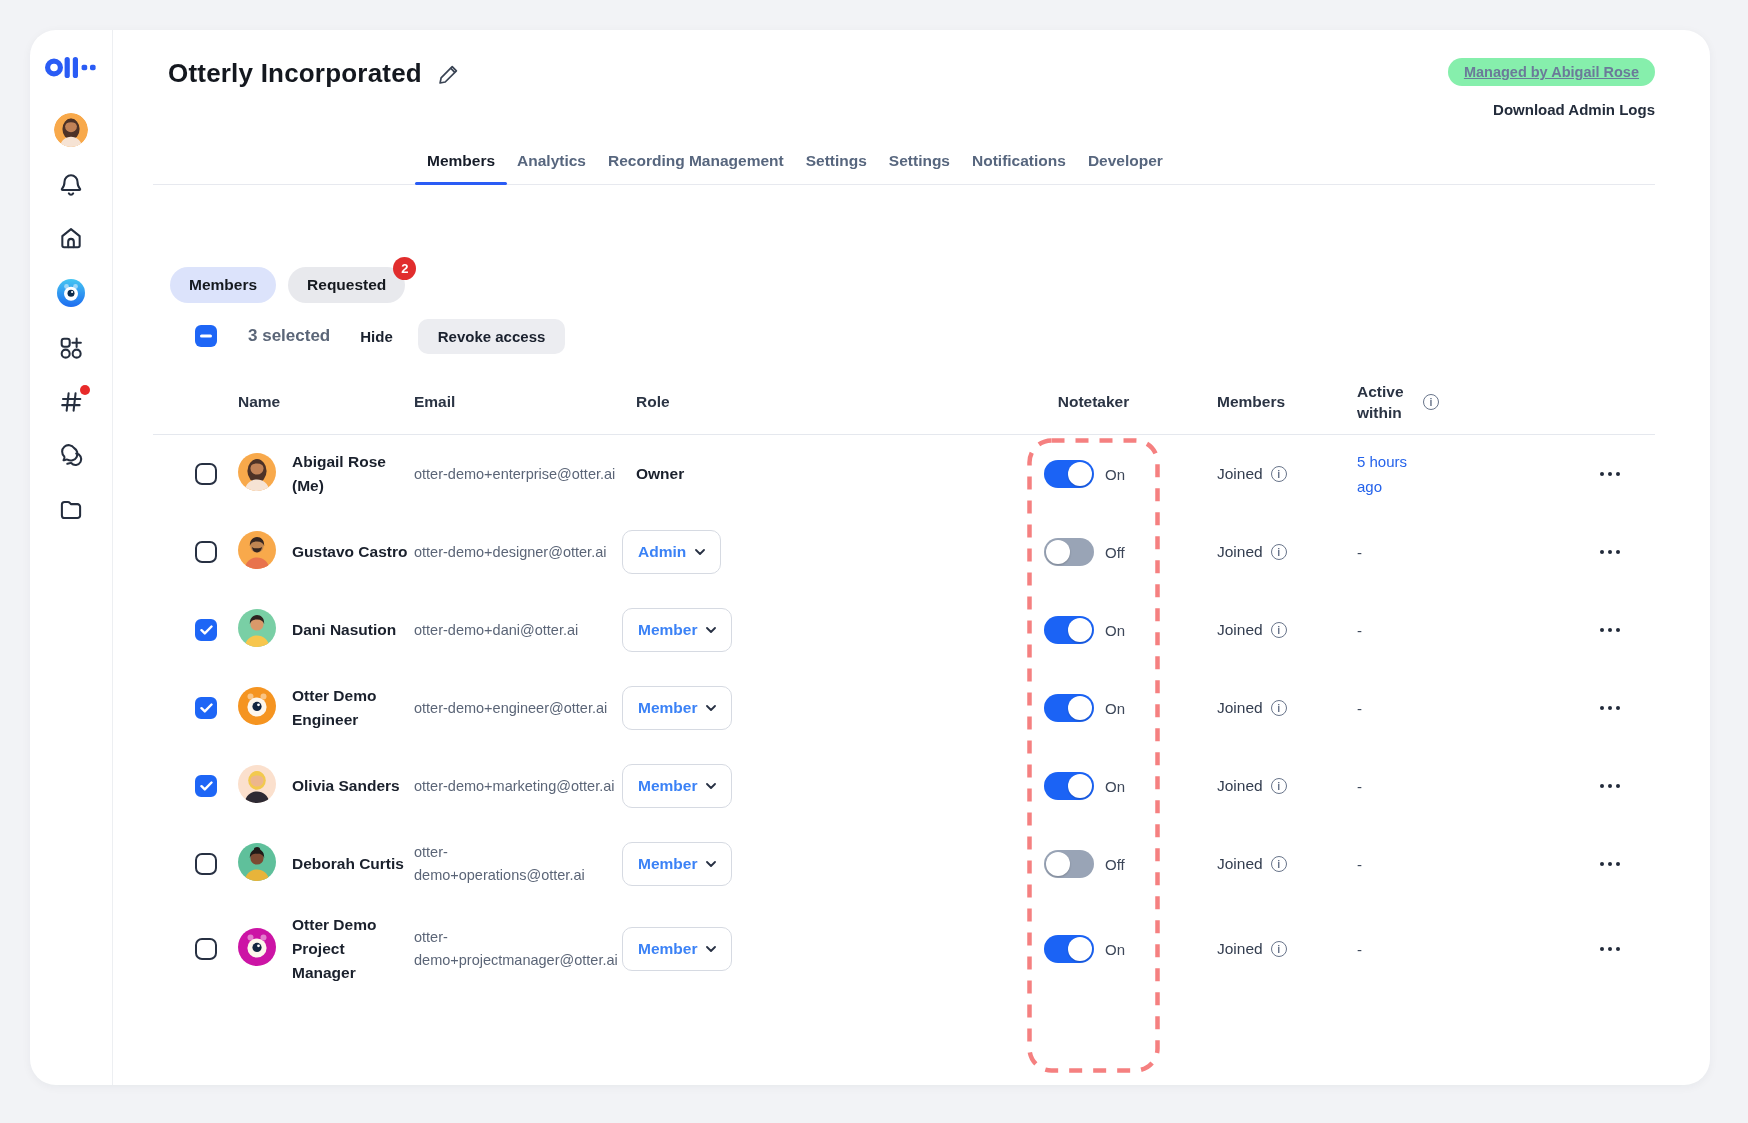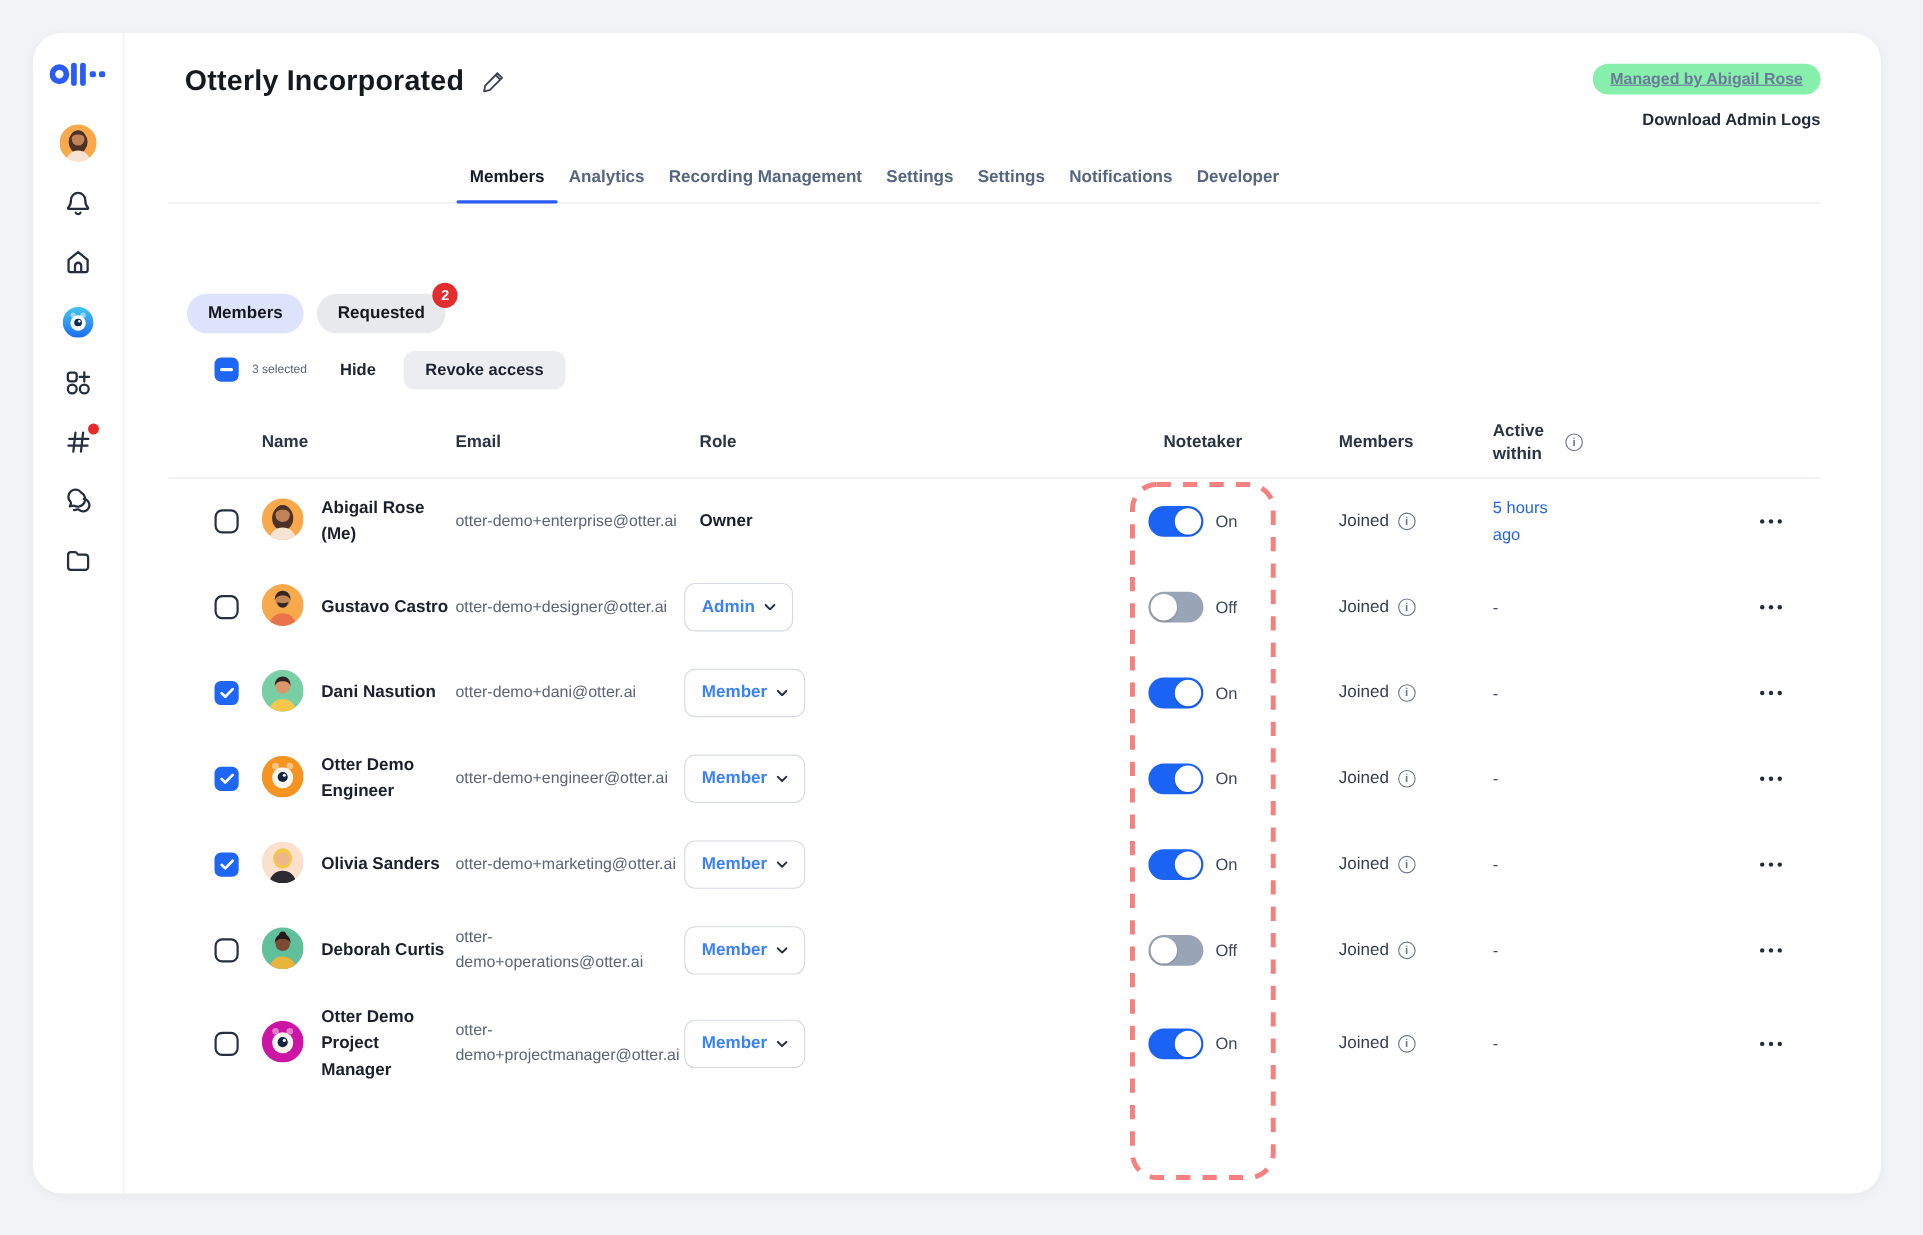--- a/index.html
+++ b/index.html
@@ -35,21 +35,21 @@
   .tab.active::after{content:"";position:absolute;left:-12px;right:-12px;bottom:-15px;height:3px;border-radius:2px;background:#2a5cf5;}
   
   .pillsrow{margin:82px 55px 0 57px;display:flex;gap:12px;}
   .pill{position:relative;border:none;font-family:inherit;font-size:15.5px;font-weight:700;color:#15191f;
         height:36px;padding:0 19px;border-radius:18px;cursor:pointer;background:#e8e9ed;}
   .pill.active{background:#dce3fb;}
   .pill .badge{position:absolute;top:-10px;right:-11px;min-width:23px;height:23px;border-radius:50%;background:#e12d2d;
         color:#fff;font-size:13px;font-weight:700;display:flex;align-items:center;justify-content:center;}
   
   .selrow{margin:17px 55px 0 82px;display:flex;align-items:center;height:32px;}
-  .selcount{margin-left:12px;font-size:11px;font-weight:400;color:#5b6678;}
+  .selcount{margin-left:31px;font-size:17px;font-weight:700;color:#5b6678;}
   .hidebtn{margin-left:30px;background:none;border:none;font-family:inherit;font-size:15px;font-weight:700;color:#1a212e;cursor:pointer;padding:0;}
   .revoke{margin-left:25px;background:#ecedf1;border:none;border-radius:10px;font-family:inherit;
           font-size:15px;font-weight:700;color:#1a212e;padding:9px 20px;cursor:pointer;}
   
   .table{margin:18px 55px 0 40px;}
   .grid{display:grid;grid-template-columns:85px 54px 122px 208px 405px 133px 189px 215px 1fr;align-items:center;}
   .thead{min-height:64px;border-bottom:1px solid #e5e8ee;}
   .th{font-size:15.5px;font-weight:600;color:#2b3444;}
   .th-name{grid-column:2/4;}
   .th-role{padding-left:14px;}

